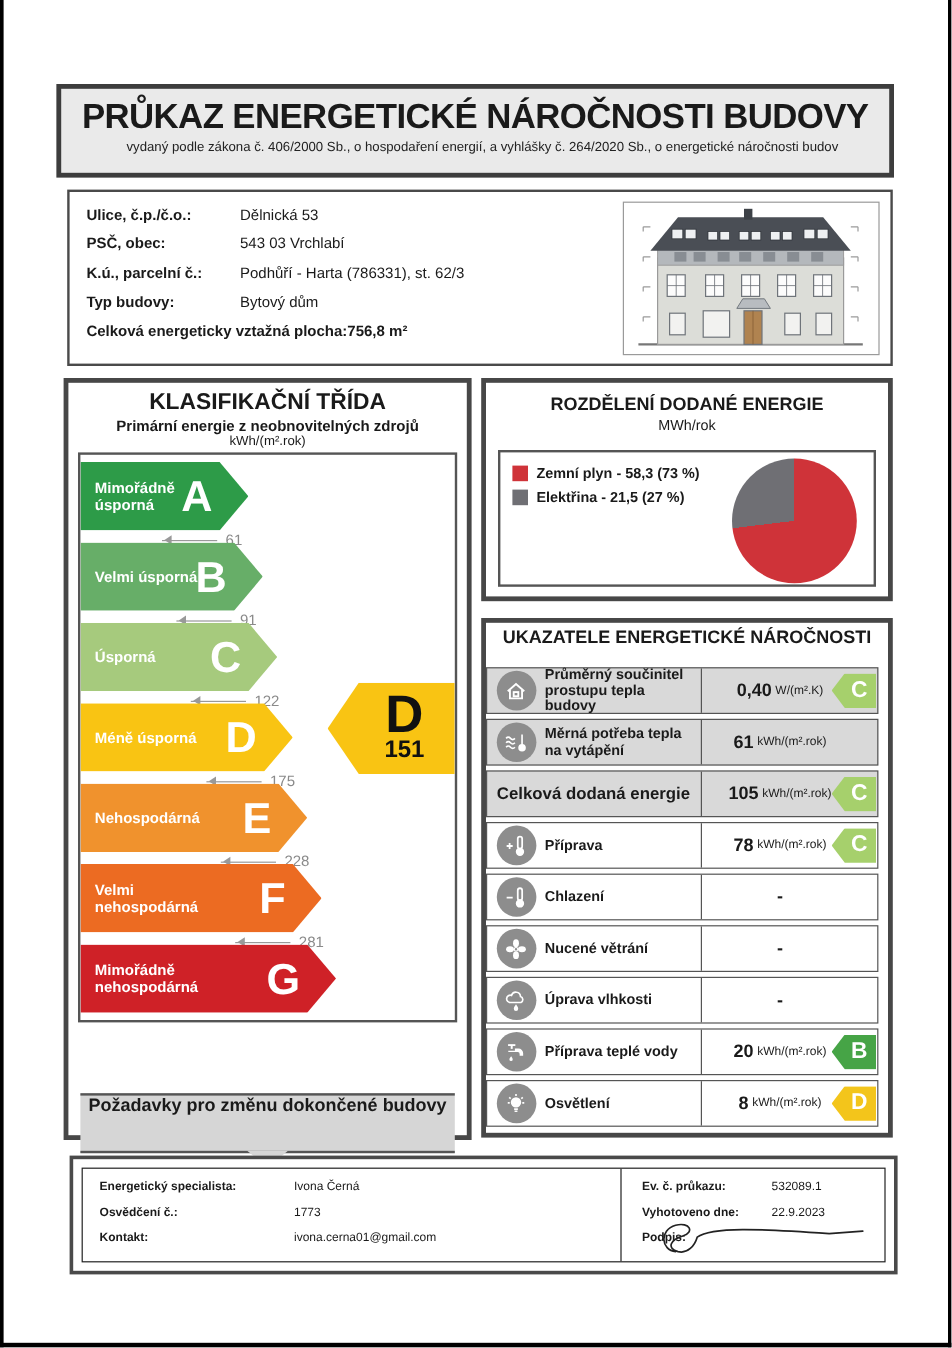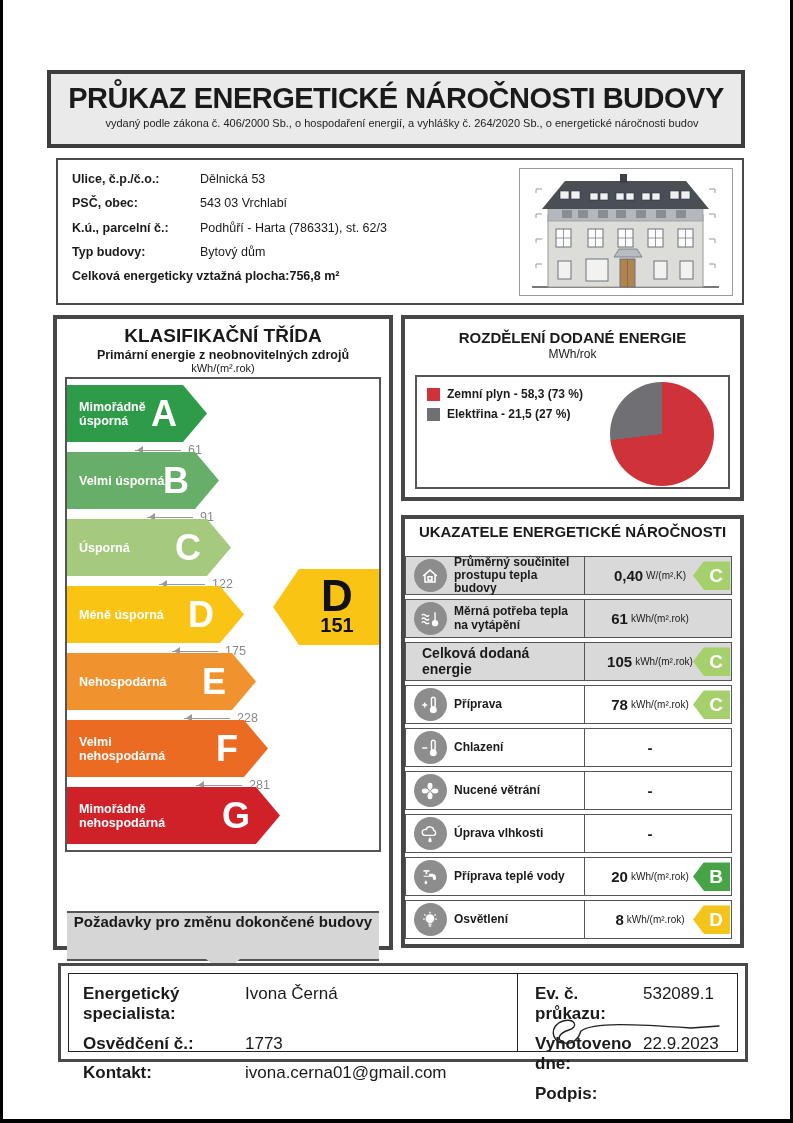--- a/index.html
+++ b/index.html
@@ -74,39 +74,39 @@
        box-sizing:border-box;background:#fff;}
   .ind .t1{text-align:center;font-size:15px;font-weight:bold;margin-top:4px;}
   .ind-rows{position:absolute;left:0;right:8px;top:37px;}
   .ind-row{position:relative;height:39px;border:1.5px solid #555;box-sizing:border-box;
            margin-bottom:4px;display:flex;align-items:center;background:#fff;}
   .ind-row.grey{background:#d9d9d9;}
   .icn-cell{width:48px;display:flex;align-items:center;justify-content:center;flex:0 0 auto;}
   .icn-circle{width:33px;height:33px;border-radius:50%;background:#8d8d8d;display:flex;
               align-items:center;justify-content:center;}
   .ind-lab{flex:1;font-size:12px;font-weight:bold;line-height:1.1;padding-right:4px;}
-  .ind-lab.big{font-size:14px;padding-left:16px;}
+  .ind-lab.big{font-size:14px;padding-left:8px;}
   .val-cell{width:147px;flex:0 0 auto;align-self:stretch;border-left:1.5px solid #555;
             display:flex;align-items:center;justify-content:center;padding-right:16px;box-sizing:border-box;}
   .val-cell .num{font-size:15px;font-weight:bold;}
   .val-cell .unit{font-size:10px;margin-left:3px;}
   .mini-arrow{position:absolute;right:1px;top:50%;transform:translateY(-50%);width:37px;height:29px;
               clip-path:polygon(11px 0,100% 0,100% 100%,11px 100%,0 50%);display:flex;align-items:center;
               justify-content:center;padding-left:9px;box-sizing:border-box;color:#fff;
               font-weight:bold;font-size:19px;}
 
   
   .foot{position:absolute;left:55px;top:963px;width:690px;height:99px;border:3px solid #4a4a4a;
         box-sizing:border-box;background:#fff;}
   .foot-inner{position:absolute;left:7px;right:7px;top:7px;bottom:7px;border:1.5px solid #222;}
   .f-div{position:absolute;left:448px;top:0;bottom:0;border-left:1.5px solid #222;}
   .f-col{position:absolute;top:10px;}
   .f-col.l{left:14px;}
   .f-col.r{left:466px;}
-  .f-row{display:flex;font-size:17px;margin-bottom:9px;line-height:1.2;}
+  .f-row{display:flex;font-size:10px;margin-bottom:9px;line-height:1.2;}
   .f-row .lbl{font-weight:bold;flex:0 0 auto;}
   .f-col.l .lbl{width:162px;}
   .f-col.r .lbl{width:108px;}
   .sig{position:absolute;right:6px;bottom:0px;}
 </style>
 </head>
 <body>
 
 <div id="page">
 

